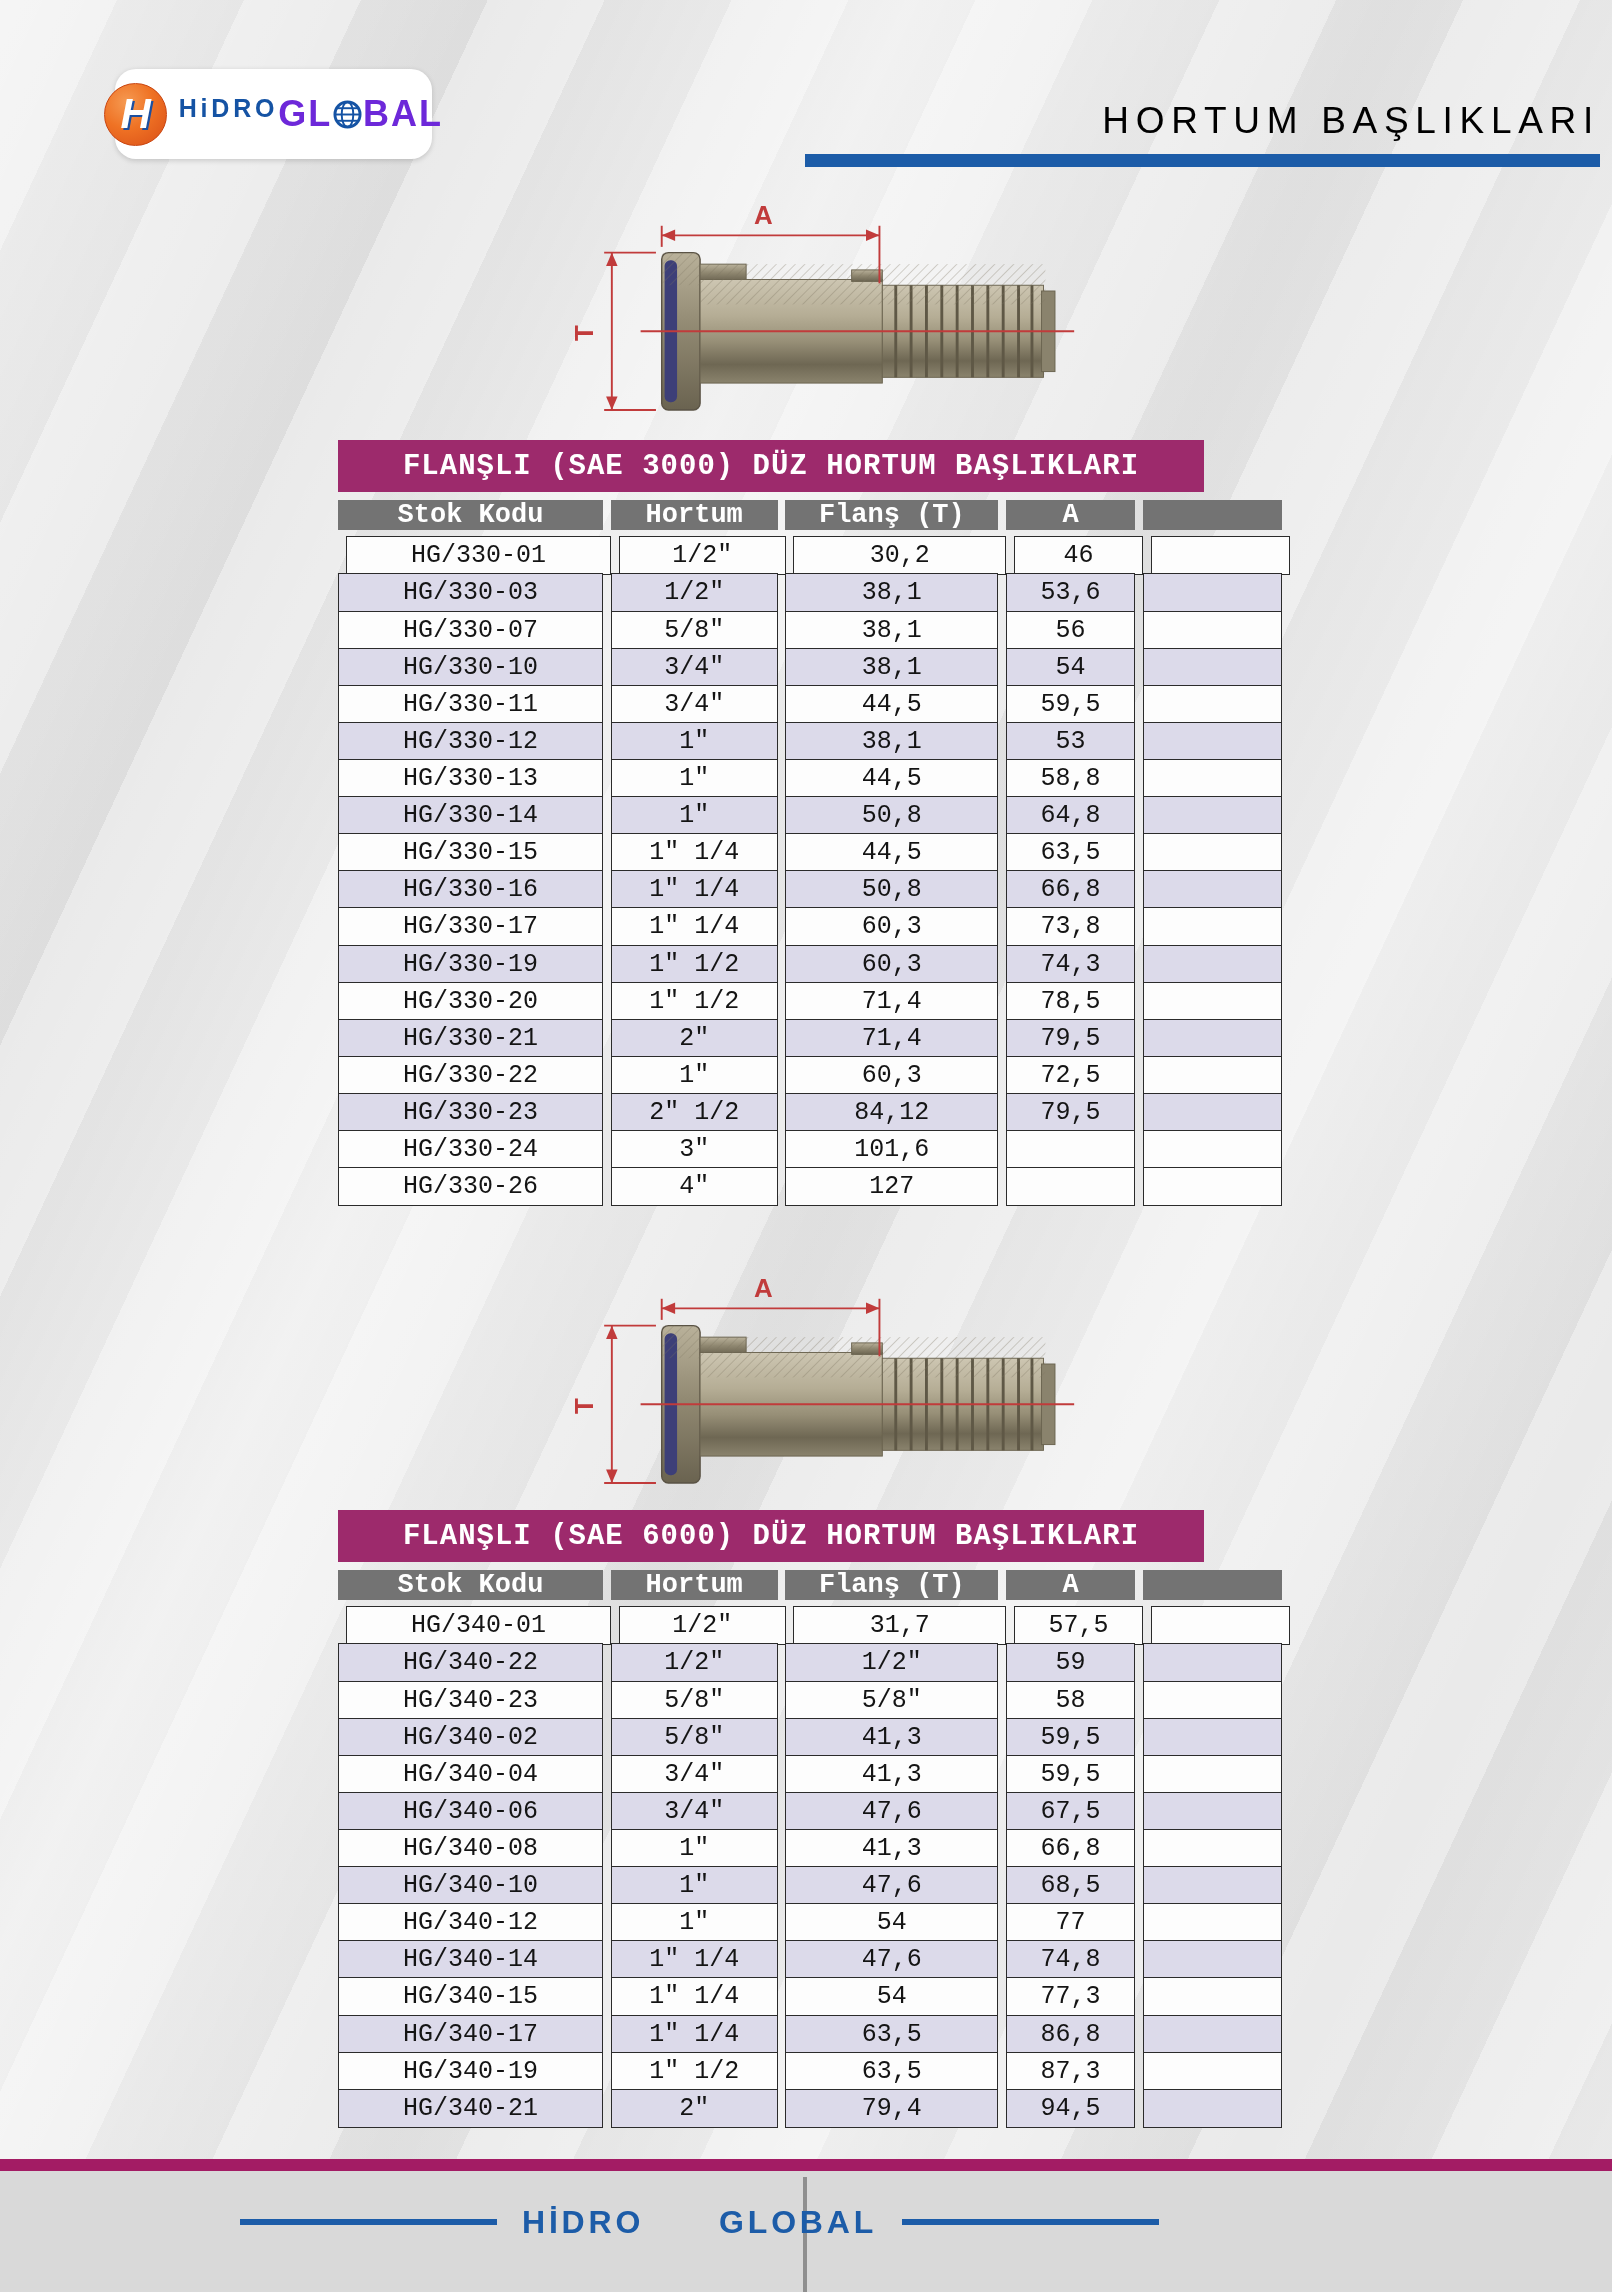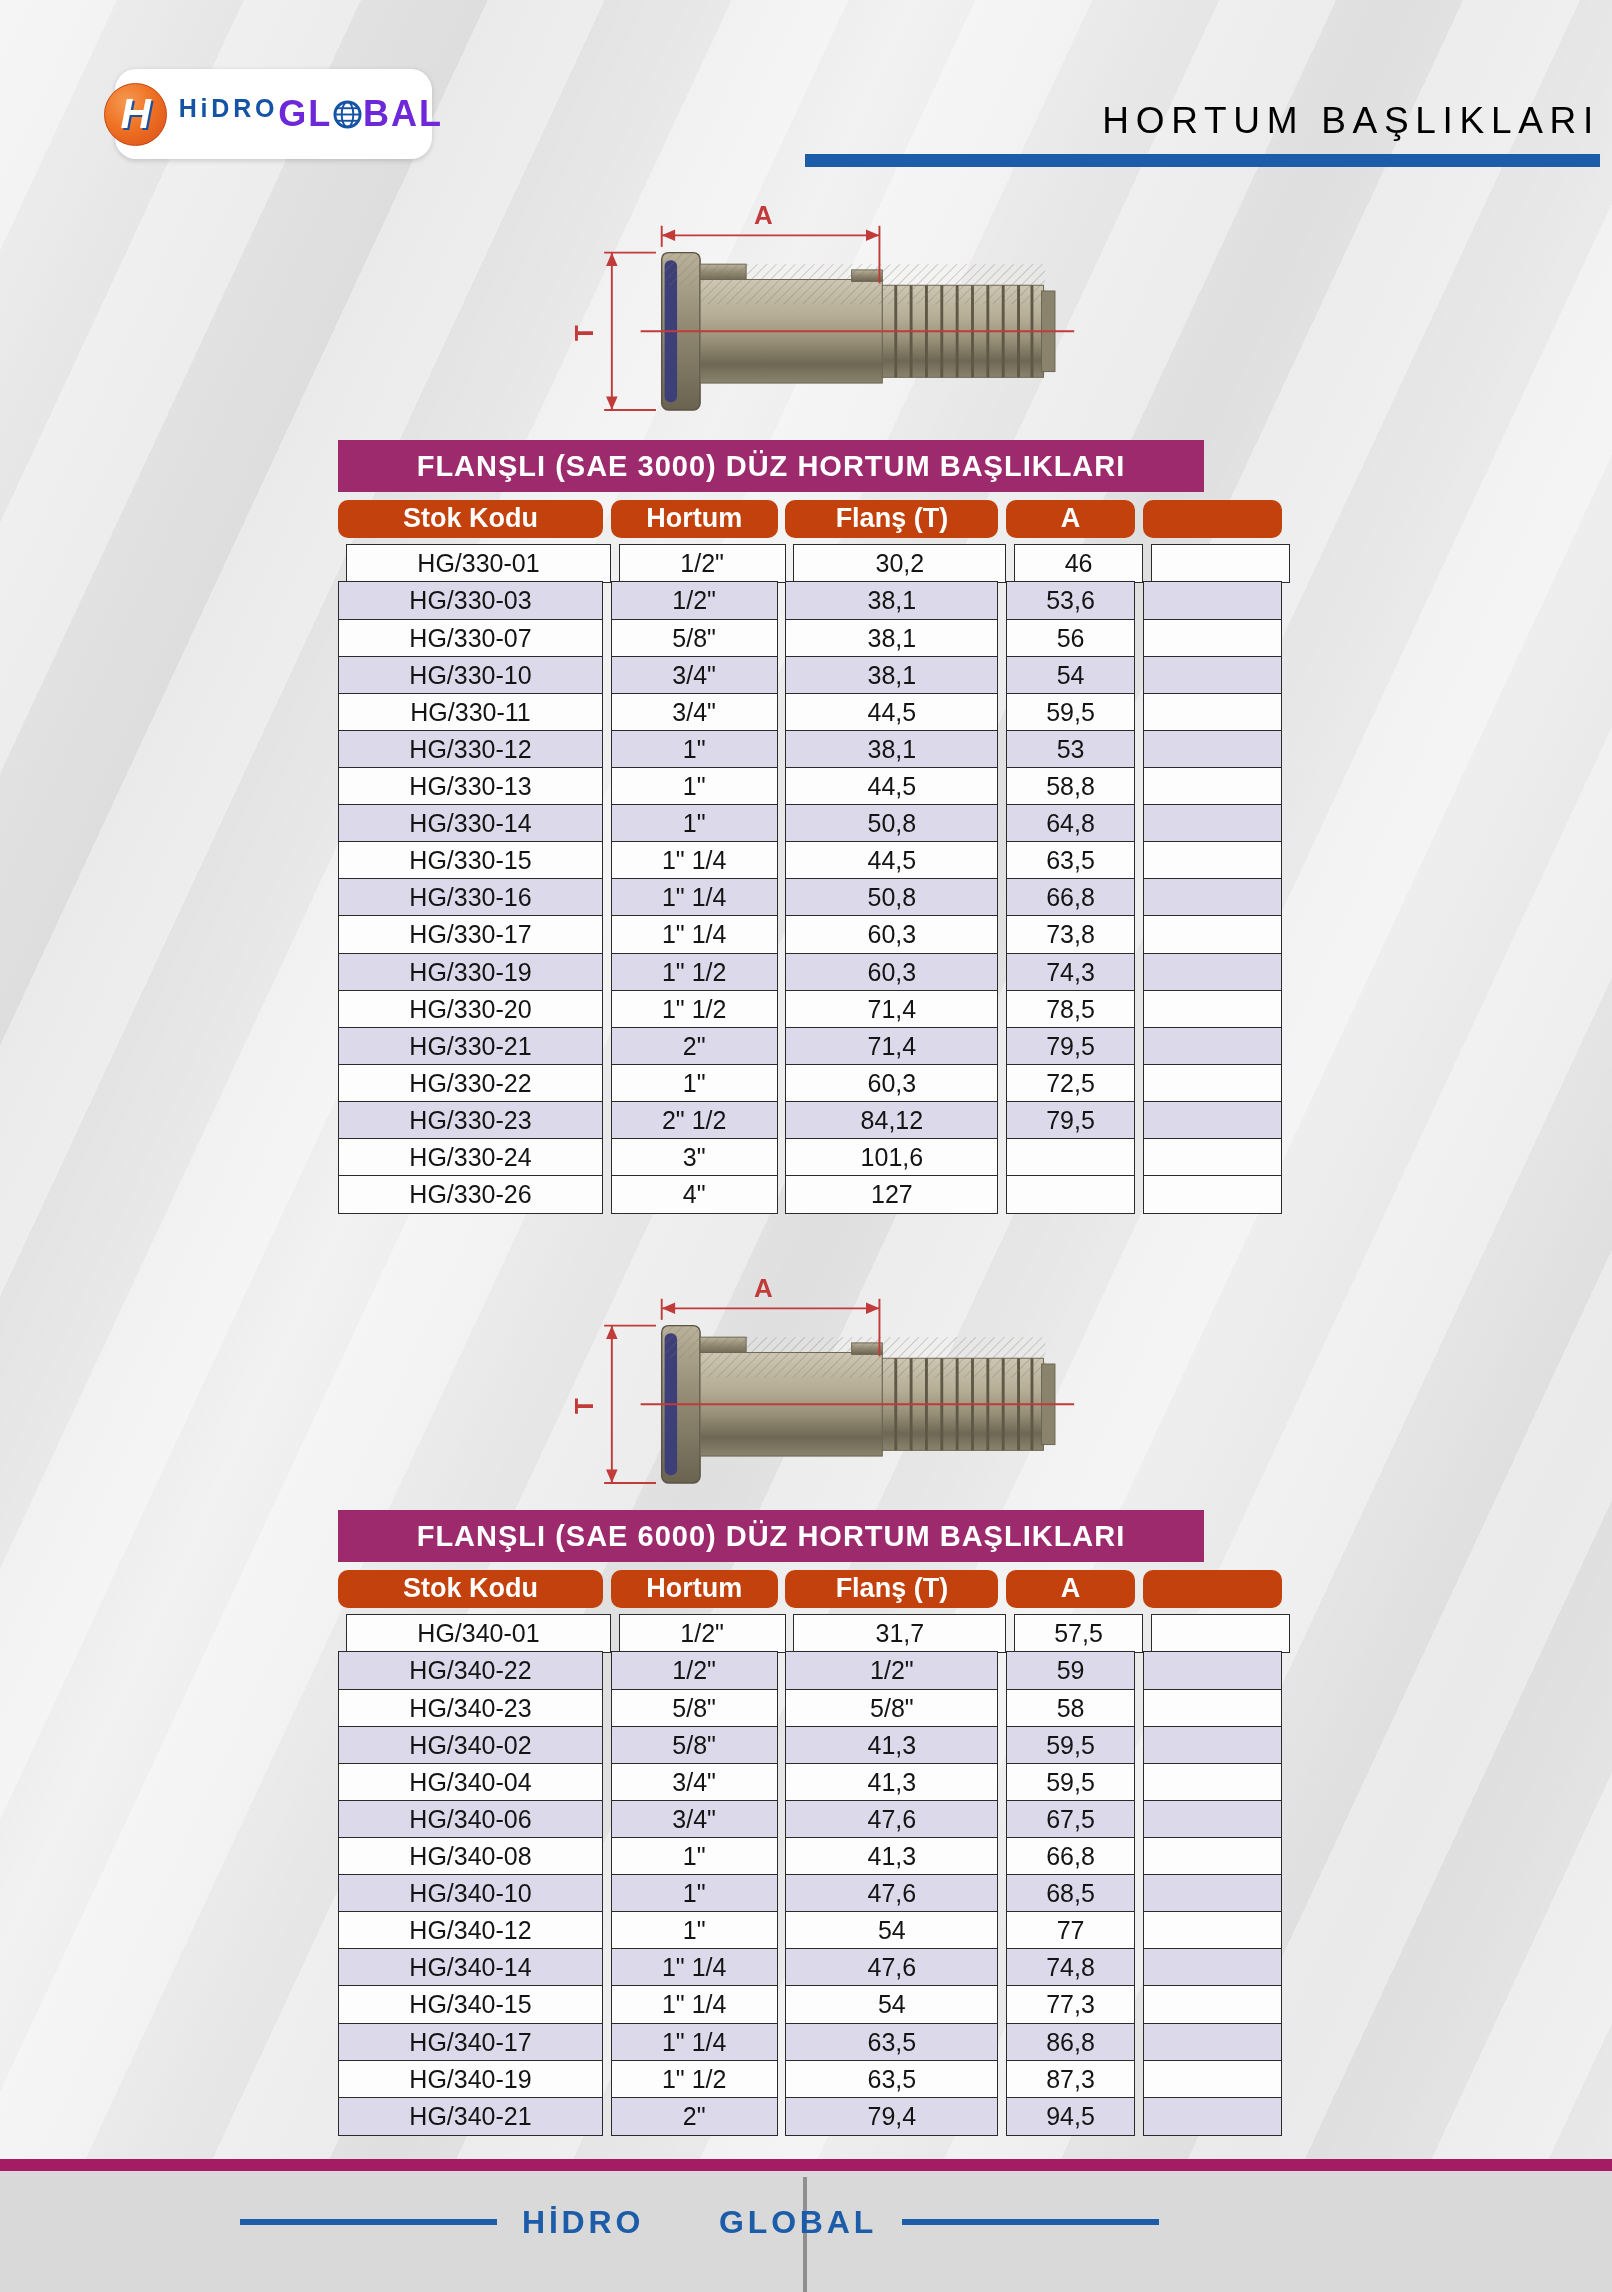--- a/index.html
+++ b/index.html
@@ -28,29 +28,29 @@
   .logo-w2{font-size:36px;font-weight:bold;color:#6d28d9;letter-spacing:1.9px;display:flex;align-items:center;}
   .globe-icon{width:29px;height:29px;margin:0 1px;}
   .page-title{position:absolute;left:805px;top:100px;width:795px;text-align:right;
     font-size:37px;color:#000000;letter-spacing:6.7px;font-weight:400;}
   .title-bar{position:absolute;left:805px;top:154px;width:795px;height:12.5px;background:#1c5ca8;}
   
   .diagram{position:absolute;left:548px;width:543px;height:235px;}
   .diagram-1{top:197px;}
   .diagram-2{top:1270px;}
   
-  .ptable{position:absolute;left:338px;width:944px;}
+  .ptable{position:absolute;left:338px;width:944px;font-family:Liberation Mono, monospace;}
   .ptable-1{top:440px;}
   .ptable-2{top:1510px;}
   .t-title{width:866px;height:52px;background:#9d2a6c;color:#ffffff;font-weight:bold;
     font-size:29px;letter-spacing:1px;display:flex;align-items:center;justify-content:center;
     margin-bottom:7.7px;}
   .t-head{display:grid;grid-template-columns:265px 167px 213px 129px 139px;column-gap:7.7px;margin-bottom:6.7px;}
-  .th{height:38px;background:#c2410c;color:#ffffff;font-weight:bold;font-size:27px;
-    display:flex;align-items:center;justify-content:center;border-radius:10px;}
+  .th{height:30px;background:#737373;color:#ffffff;font-weight:bold;font-size:27px;
+    display:flex;align-items:center;justify-content:center;}
   .tr{display:grid;grid-template-columns:265px 167px 213px 129px 139px;column-gap:7.7px;margin-top:-1.9px;}
   .tr:first-child{margin-top:0;margin-left:8px;}
   .td{height:39px;box-sizing:border-box;background:#fdfdfd;border:1.9px solid #2b2b2b;
     font-size:25px;color:#141414;display:flex;align-items:center;justify-content:center;}
   .tr.alt .td{background:#dcdaea;}
   
   .footer-bar{position:absolute;left:0;top:2159px;width:1612px;height:12.5px;background:#a31c64;}
   .footer-area{position:absolute;left:0;top:2171px;width:1612px;height:121px;background:#d9d9d9;}
   .brand-row{position:absolute;left:1px;top:2206px;width:1397px;display:flex;align-items:center;
     justify-content:center;gap:25px;}

